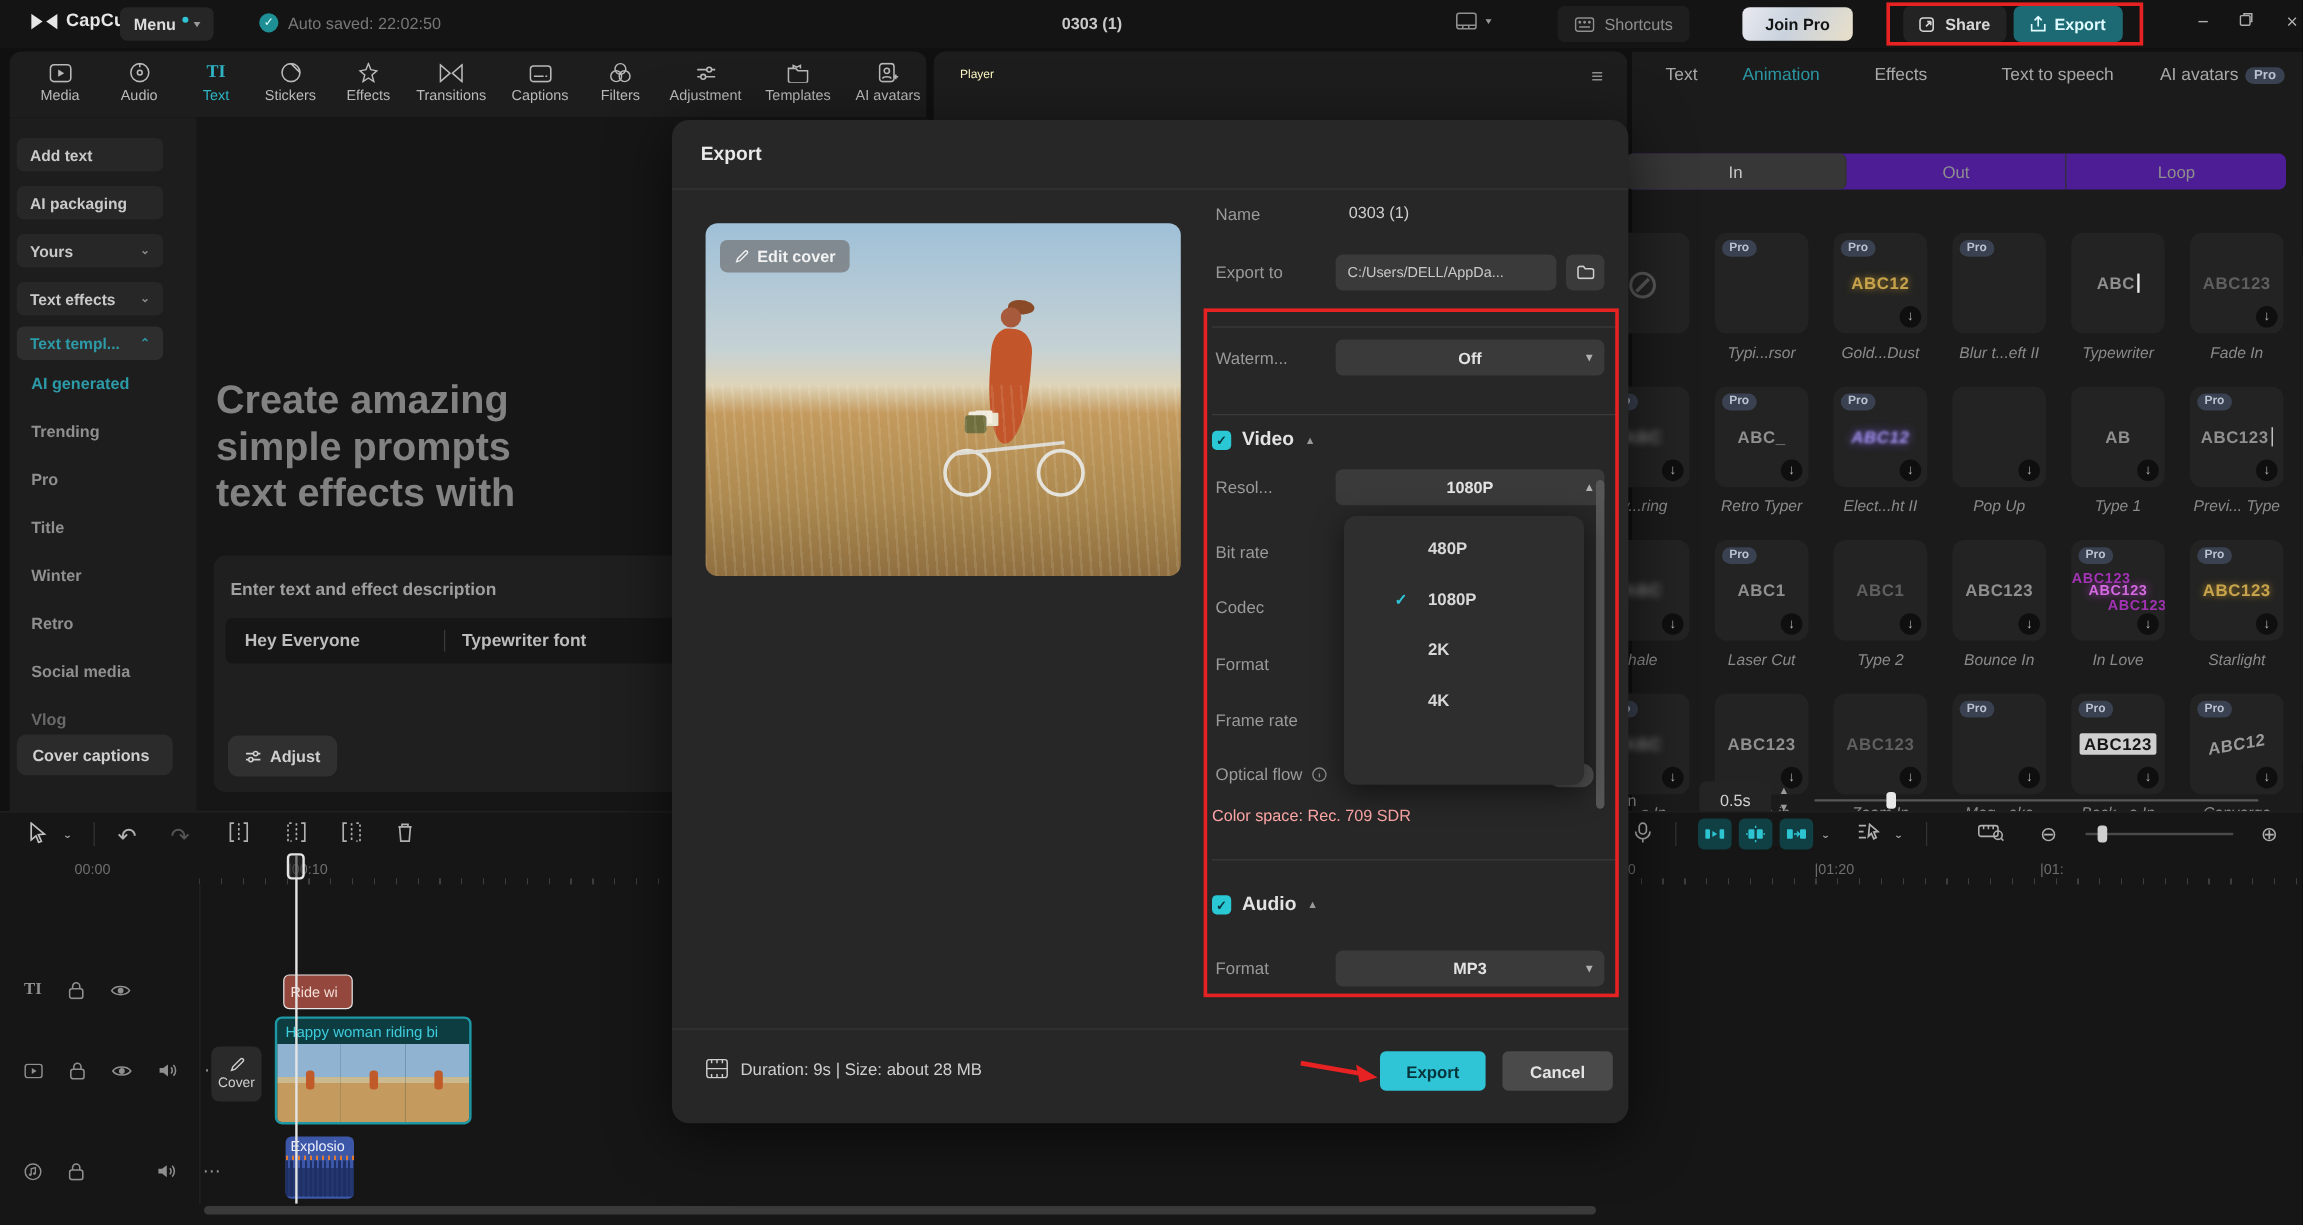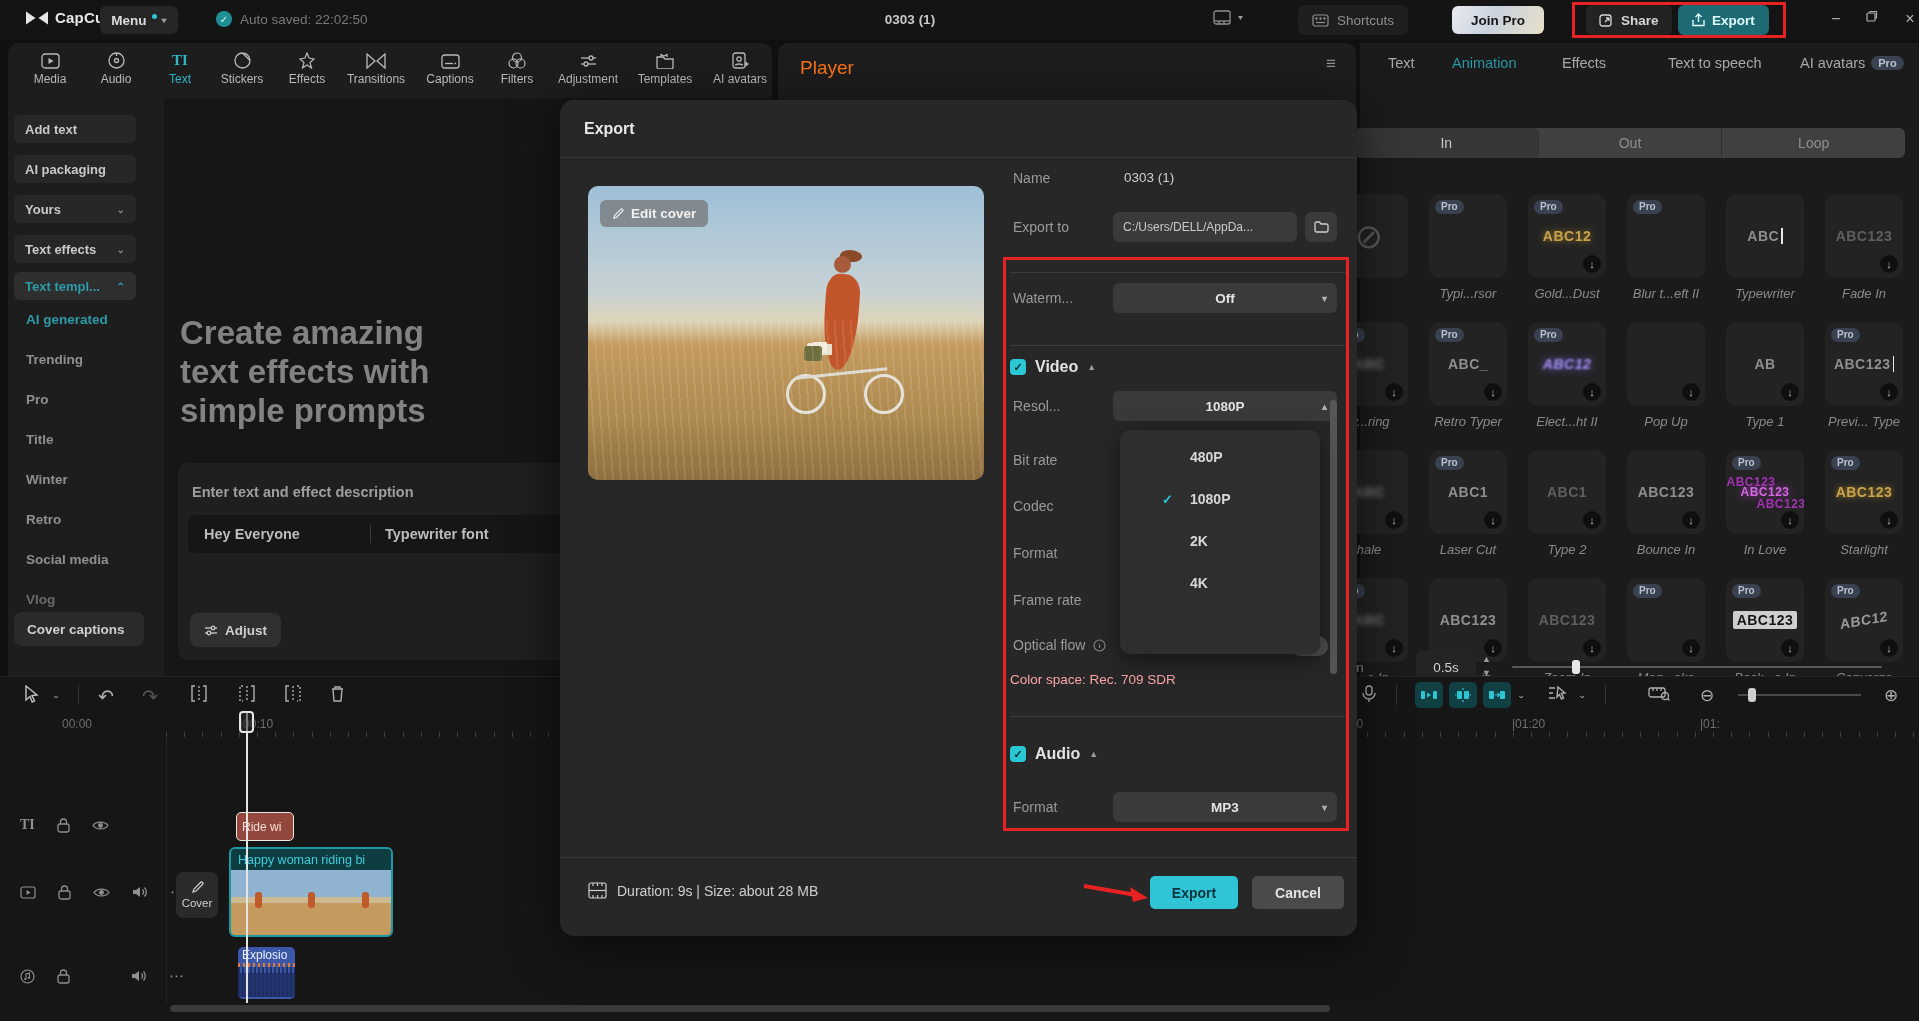--- a/index.html
+++ b/index.html
@@ -67,30 +67,30 @@
   .prompt-label { position:absolute; left:14px; top:21px; font-size:14.5px; font-weight:bold; color:#9f9f9f; }
   .prompt-input { position:absolute; left:10px; top:52px; width:578px; height:38px; background:#161616;
                   border-radius:6px; display:flex; align-items:center; font-size:14.5px; font-weight:bold; color:#bdbdbd; }
   .prompt-input .pv { margin-left:16px; width:160px; }
   .prompt-input .pdiv { width:1px; height:18px; background:#3a3a3a; margin-left:6px; margin-right:14px; }
   .adjust-btn { position:absolute; left:12px; top:150px; height:34px; padding:0 14px; background:#303030;
                 border-radius:8px; display:flex; align-items:center; gap:7px; font-size:13.5px; font-weight:bold; color:#cfcfcf; }
 
   
   .player-panel { position:absolute; left:778px; top:43px; width:578px; height:633px; background:#1d1d1d; border-radius:10px 10px 0 0; }
-  .player-title { position:absolute; left:22px; top:14px; font-size:19px; color:#f97316; }
+  .player-title { position:absolute; left:22px; top:14px; font-size:10px; color:#fef9c3; }
   .player-menu { position:absolute; right:20px; top:11px; font-size:17px; color:#8f8f8f; }
 
   
   .right-panel { position:absolute; left:1360px; top:43px; width:559px; height:633px; background:#1b1b1b; }
   .rp-tab { position:absolute; top:12px; font-size:14.5px; color:#a8a8a8; white-space:nowrap; }
   .rp-tab.active { color:#2a96a3; }
   .pro-badge { display:inline-block; margin-left:6px; padding:1px 7px; background:#3a4150; color:#b9c2d0;
                font-size:11px; font-weight:bold; border-radius:8px; vertical-align:1px; }
-  .subtabs { position:absolute; left:-5px; top:85px; width:550px; height:30px; background:#404040; border-radius:6px; display:flex; }
+  .subtabs { position:absolute; left:-5px; top:85px; width:550px; height:30px; background:#4c1d95; border-radius:6px; display:flex; }
   .subtab { flex:1; display:flex; align-items:center; justify-content:center; font-size:14px; color:#8f8f8f;
             border-right:1px solid #303030; }
   .subtab:last-child { border-right:none; }
   .subtab.active { background:#373737; color:#c9c9c9; border-radius:6px; }
   .cardgrid { position:absolute; left:-30px; top:151px; display:grid; grid-template-columns:repeat(6,78px);
               column-gap:21px; grid-auto-rows:128px; }
   .cardcell { position:relative; width:78px; }
   .card { position:relative; width:78px; height:84px; background:#232323; border-radius:10px; overflow:hidden; }
   .cg { position:absolute; left:0; top:0; right:0; bottom:0; display:flex; align-items:center; justify-content:center;
         font-size:14px; font-weight:bold; color:#8f8f8f; letter-spacing:.5px; }
@@ -424,22 +424,22 @@
     <div class="side-item" style="top:454px">Social media</div>
     <div class="side-item" style="top:494px; color:#6a6a6a">Vlog</div>
     <div class="autocap-btn">
       <span>Cover captions</span>
     </div>
   </div>
 
   <div class="canvas">
     <div class="big-heading">
       <div>Create amazing</div>
+      <div>simple prompts</div>
       <div>text effects with</div>
-      <div>simple prompts</div>
     </div>
     <div class="prompt-panel">
       <div class="prompt-label">Enter text and effect description</div>
       <div class="prompt-input">
         <span class="pv">Hey Everyone</span>
         <span class="pdiv"></span>
         <span>Typewriter font</span>
       </div>
       <div class="adjust-btn">
         <svg width="14" height="13" viewBox="0 0 14 13" fill="none" stroke="#cfcfcf" stroke-width="1.3">

